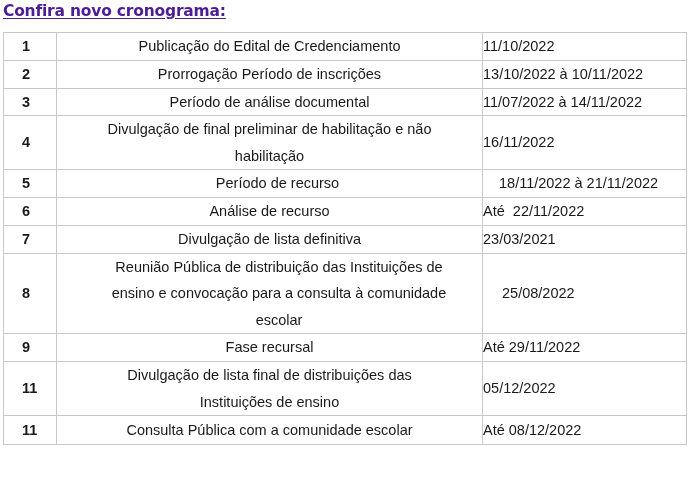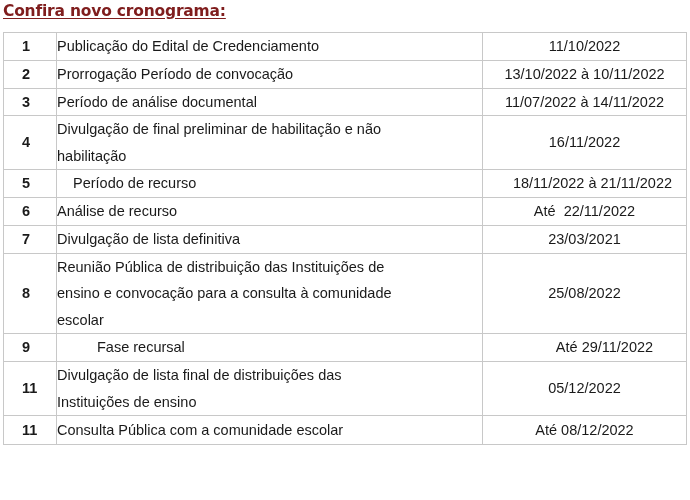--- a/index.html
+++ b/index.html
@@ -18,21 +18,21 @@
     .title {
       position: absolute;
       left: 3px;
       top: 0px;
       font-family: "DejaVu Sans", sans-serif;
       font-weight: bold;
       font-size: 15.5px;
       letter-spacing: -0.2px;
       text-decoration: underline;
       text-underline-offset: 2px;
-      color: #7f1d1d;
+      color: #4c1d95;
       line-height: 22px;
     }
     table.schedule {
       position: absolute;
       left: 3px;
       top: 32px;
       width: 681px;
       border-collapse: collapse;
       table-layout: fixed;
     }
@@ -46,34 +46,35 @@
     }
     td.num {
       width: 53px;
       font-weight: bold;
       padding-left: 18px !important;
       text-align: left;
       box-sizing: border-box;
     }
     td.desc {
       width: 425px;
+      text-align: center;
     }
     td.date {
       width: 203px;
-      text-align: center;
+      text-align: left;
     }
     tr.r1 td { height: 24px; }
     tr.r2 td { height: 27px; }
     tr.r3 td { height: 26px; }
     tr.r4 td { height: 53px; }
     tr.r5 td { height: 27px; padding-left: 16px; }
     tr.r6 td { height: 27px; }
     tr.r7 td { height: 26px; }
-    tr.r8 td { height: 78px; }
-    tr.r9 td { height: 27px; padding-left: 40px; }
+    tr.r8 td { height: 78px; padding-left: 19px; }
+    tr.r9 td { height: 27px; }
     tr.r10 td { height: 27px; }
     tr.r11 td { height: 53px; }
     tr.r12 td { height: 28px; }
     tr.r13 td { height: 28px; }
     .desc-text {
       display: inline-block;
       max-width: 360px;
     }
   </style>
 </head>
@@ -83,21 +84,21 @@
 
 <table class="schedule">
   <tbody>
     <tr class="r1">
       <td class="num">1</td>
       <td class="desc"><span class="desc-text" style="max-width:none">Publicação do Edital de Credenciamento</span></td>
       <td class="date">11/10/2022</td>
     </tr>
     <tr class="r2">
       <td class="num">2</td>
-      <td class="desc"><span class="desc-text" style="max-width:none">Prorrogação Período de convocação</span></td>
+      <td class="desc"><span class="desc-text" style="max-width:none">Prorrogação Período de inscrições</span></td>
       <td class="date">13/10/2022 à 10/11/2022</td>
     </tr>
     <tr class="r3">
       <td class="num">3</td>
       <td class="desc"><span class="desc-text" style="max-width:none">Período de análise documental</span></td>
       <td class="date">11/07/2022 à 14/11/2022</td>
     </tr>
     <tr class="r4">
       <td class="num">4</td>
       <td class="desc"><span class="desc-text" style="max-width:370px">Divulgação de final preliminar de habilitação e não habilitação</span></td>

